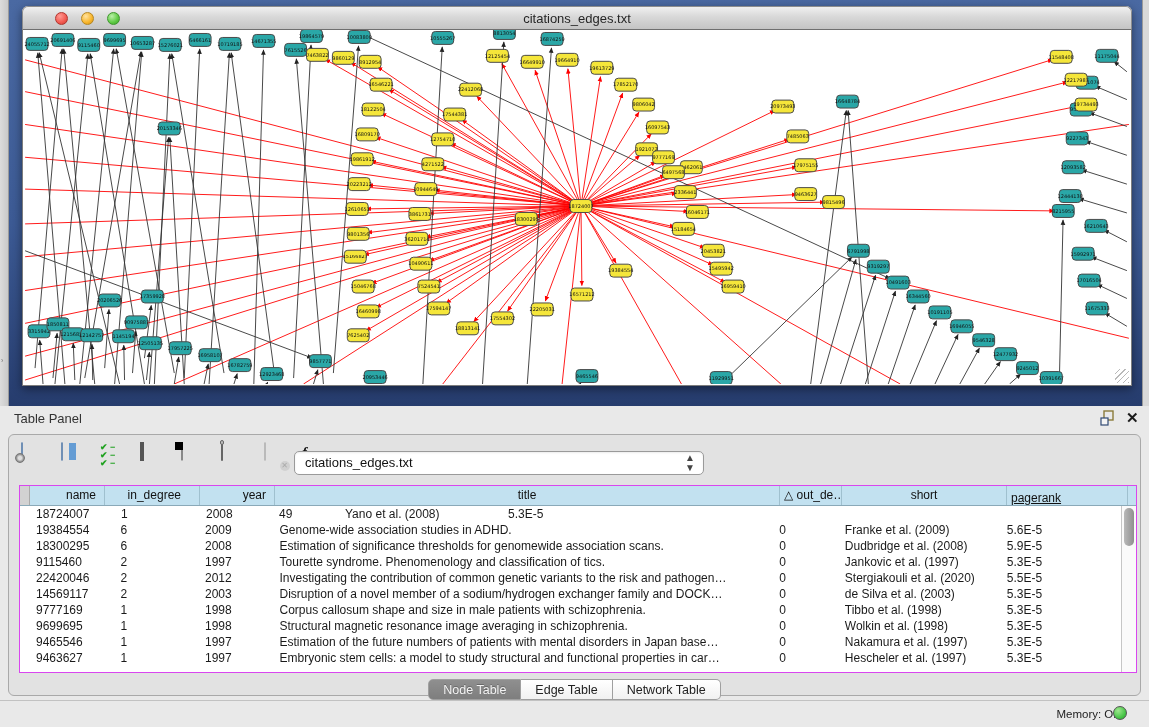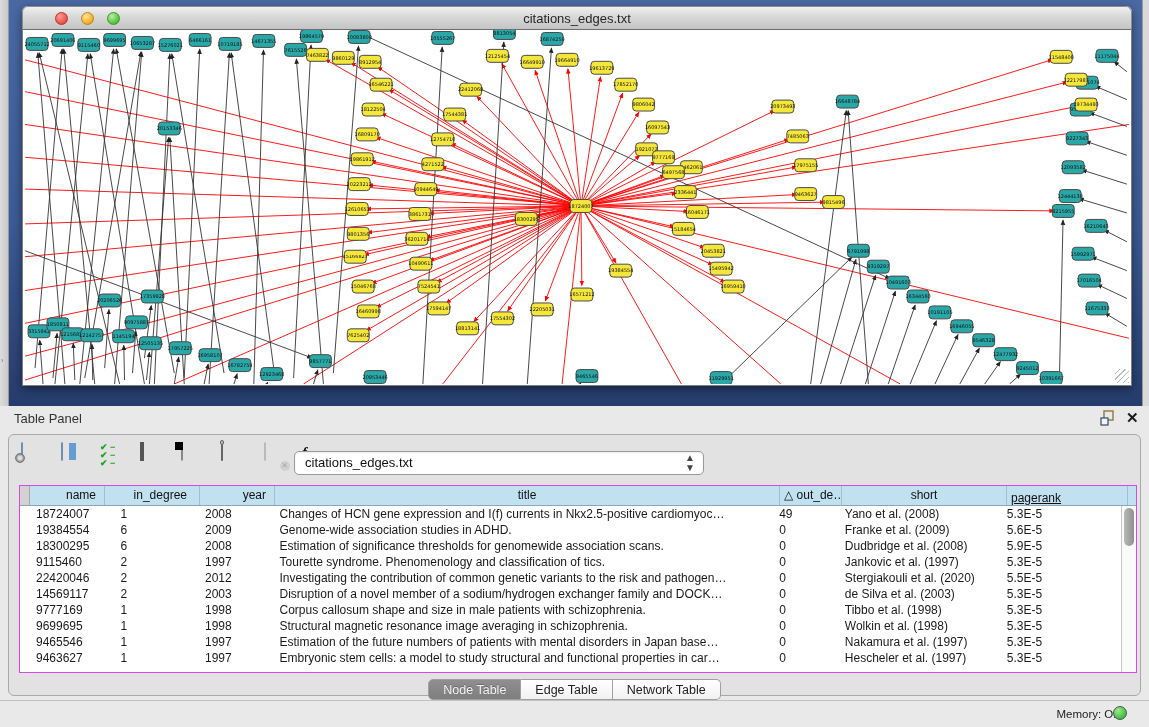--- a/index.html
+++ b/index.html
@@ -761,34 +761,33 @@
       <div id="net-select">
         <span>citations_edges.txt</span>
         <span class="arrows">▲<br>▼</span>
       </div>
     </div>
 
     <div id="grid" class="abs">
       <div id="grid-head">
           <div class="hc" id="gutter-h" style="width: 10px;"></div>
           <div class="hc" style="width: 75px; text-align: right; padding: 0px 8px 0px 0px;">name</div>
-          <div class="hc" style="width: 95px; text-align: right; padding: 0px 12px 0px 0px;">in_degree</div>
+          <div class="hc" style="width: 95px; text-align: right; padding: 0px 18px 0px 0px;">in_degree</div>
           <div class="hc" style="width: 75px; text-align: right; padding: 0px 8px 0px 0px;">year</div>
           <div class="hc" style="width: 505px; text-align: center; padding: 0px 4px;">title</div>
           <div class="hc" style="width: 62px; text-align: center; padding: 0px 4px;">△ out_de…</div>
           <div class="hc" style="width: 165px; text-align: center; padding: 0px 4px;">short</div>
           <div class="hc" style="width: 121px; text-align: left; padding: 3px 4px; text-decoration: underline;">pagerank</div>
         </div>
       <div class="rows-wrap">
           <div class="trow">
             <div style="width: 10px; flex: 0 0 auto;"></div>
             <div class="tc" style="width: 75px; padding-left: 6px;">18724007</div>
             <div class="tc" style="width: 95px; padding-left: 16px;">1</div>
             <div class="tc" style="width: 75px; padding-left: 6px;">2008</div>
-            <div class="tc" style="width: 505px; padding-left: 6px;">Changes of HCN gene expression and I(f) currents in Nkx2.5-positive cardiomyoc…</div>
             <div class="tc" style="width: 62px; padding-left: 4px;">49</div>
             <div class="tc" style="width: 165px; padding-left: 8px;">Yano et al. (2008)</div>
             <div class="tc" style="width: 121px; padding-left: 6px;">5.3E-5</div>
           </div>
           <div class="trow">
             <div style="width: 10px; flex: 0 0 auto;"></div>
             <div class="tc" style="width: 75px; padding-left: 6px;">19384554</div>
             <div class="tc" style="width: 95px; padding-left: 16px;">6</div>
             <div class="tc" style="width: 75px; padding-left: 6px;">2009</div>
             <div class="tc" style="width: 505px; padding-left: 6px;">Genome-wide association studies in ADHD.</div>

